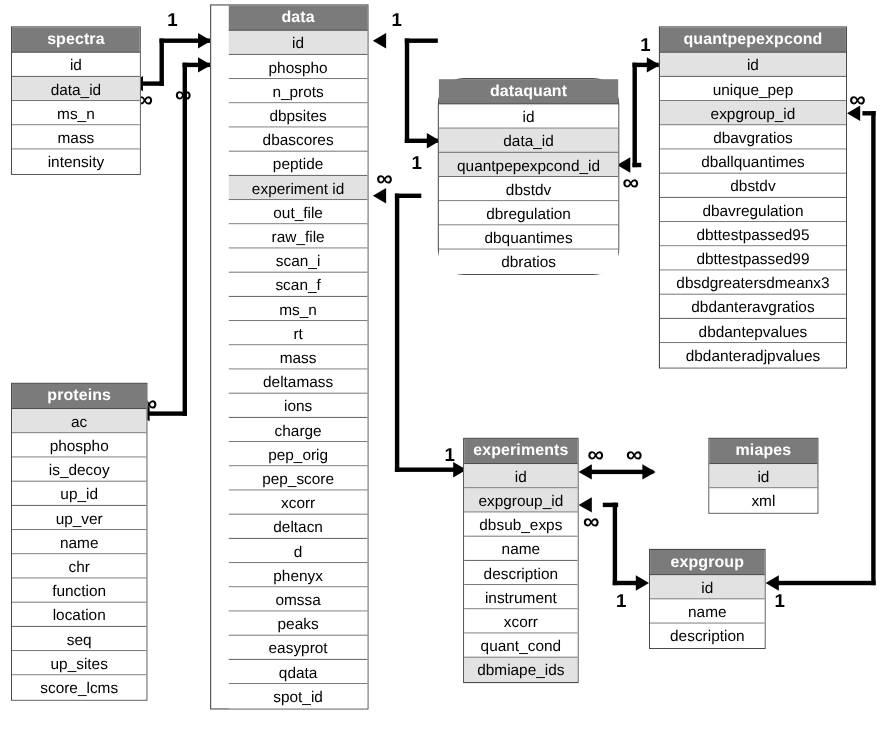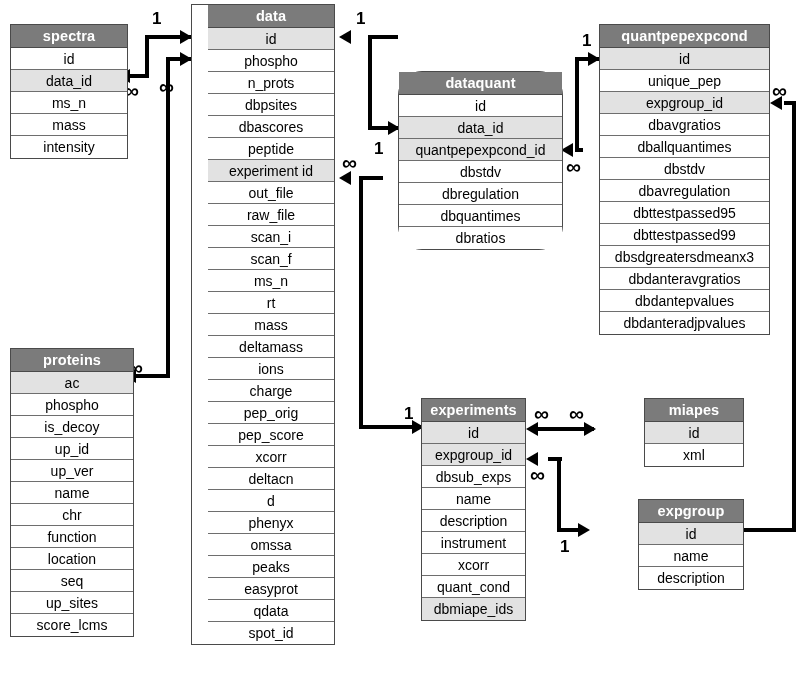--- a/index.html
+++ b/index.html
@@ -257,20 +257,20 @@
     <div class="e-row">quant_cond</div>
     <div class="e-row key">dbmiape_ids</div>
   </div>
 
   <div class="entity" style="left:596px; top:398px; width:100px;margin-left:48px;">
     <div class="e-title">miapes</div>
     <div class="e-row key">id</div>
     <div class="e-row">xml</div>
   </div>
 
-  <div class="entity" style="left:590px; top:499px; width:106px;margin-left:48px;">
+  <div class="entity" style="left:590px; top:499px; width:106px;">
     <div class="e-title">expgroup</div>
     <div class="e-row key">id</div>
     <div class="e-row">name</div>
     <div class="e-row">description</div>
   </div>
 
 </div>
 
 </body></html>

